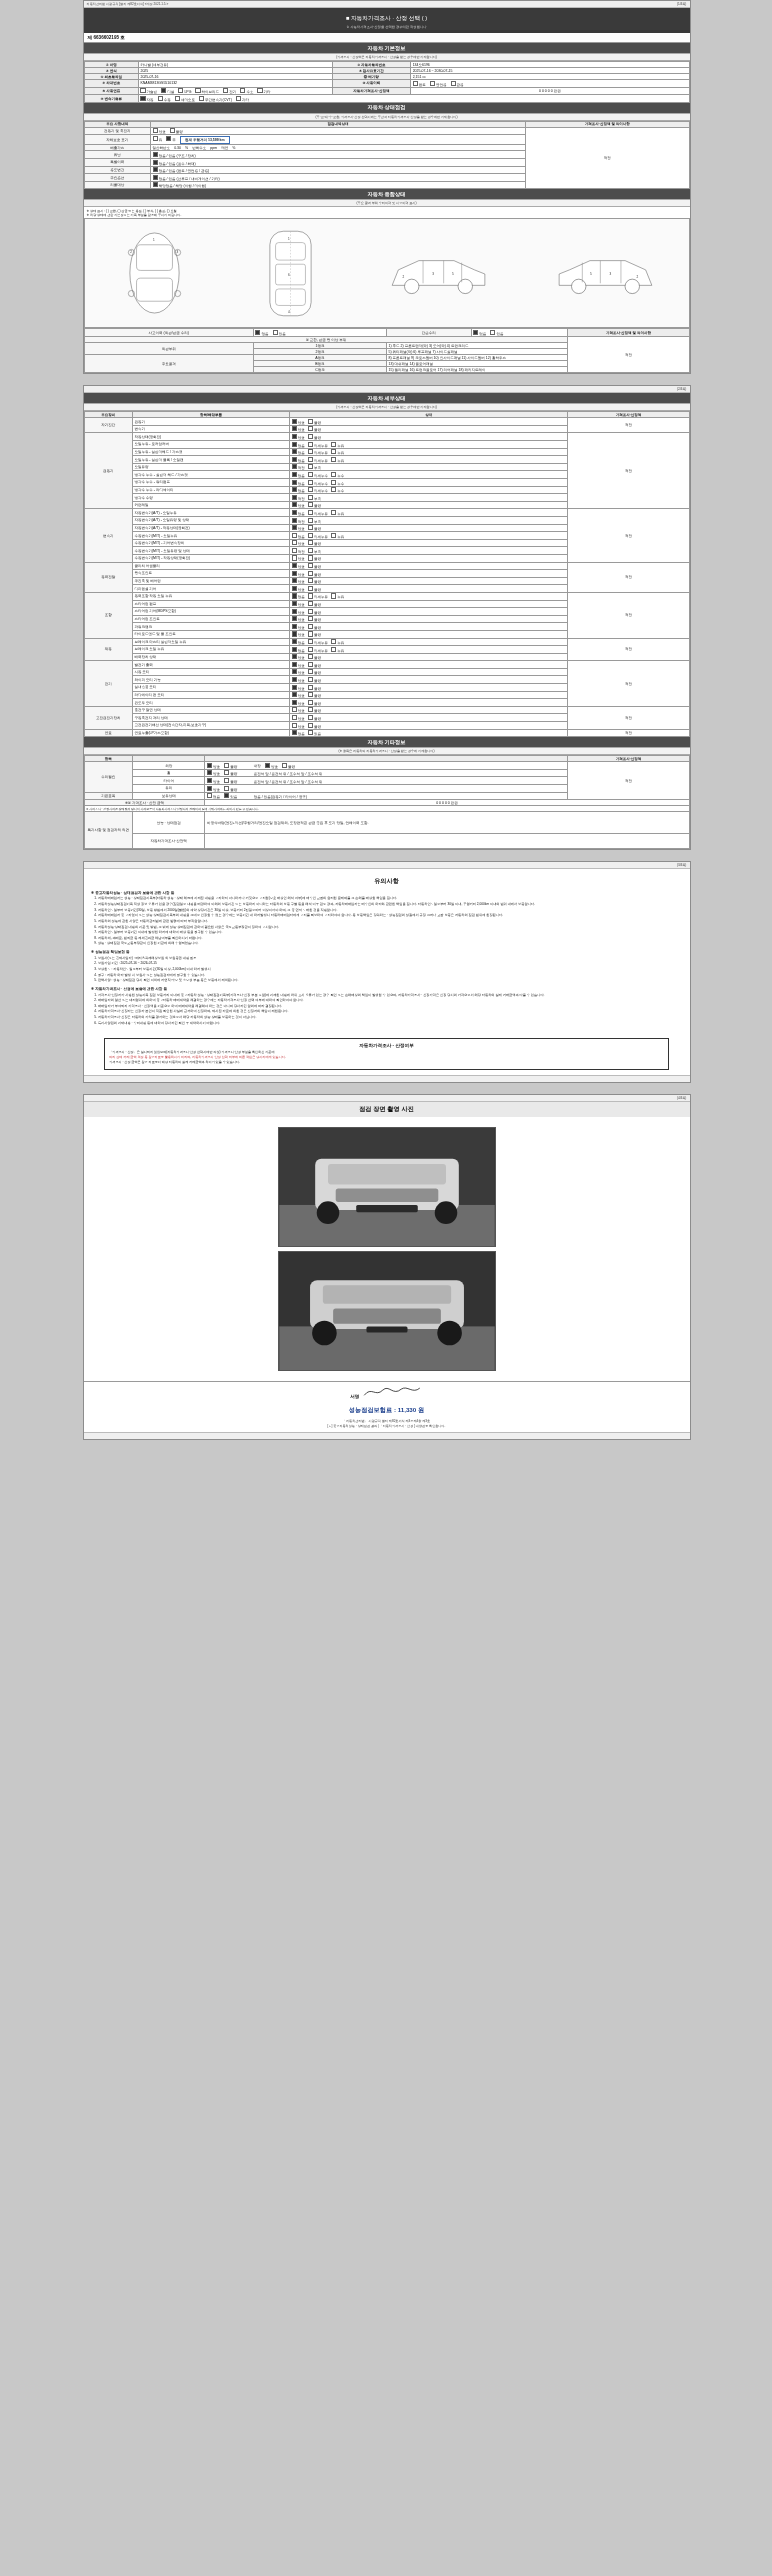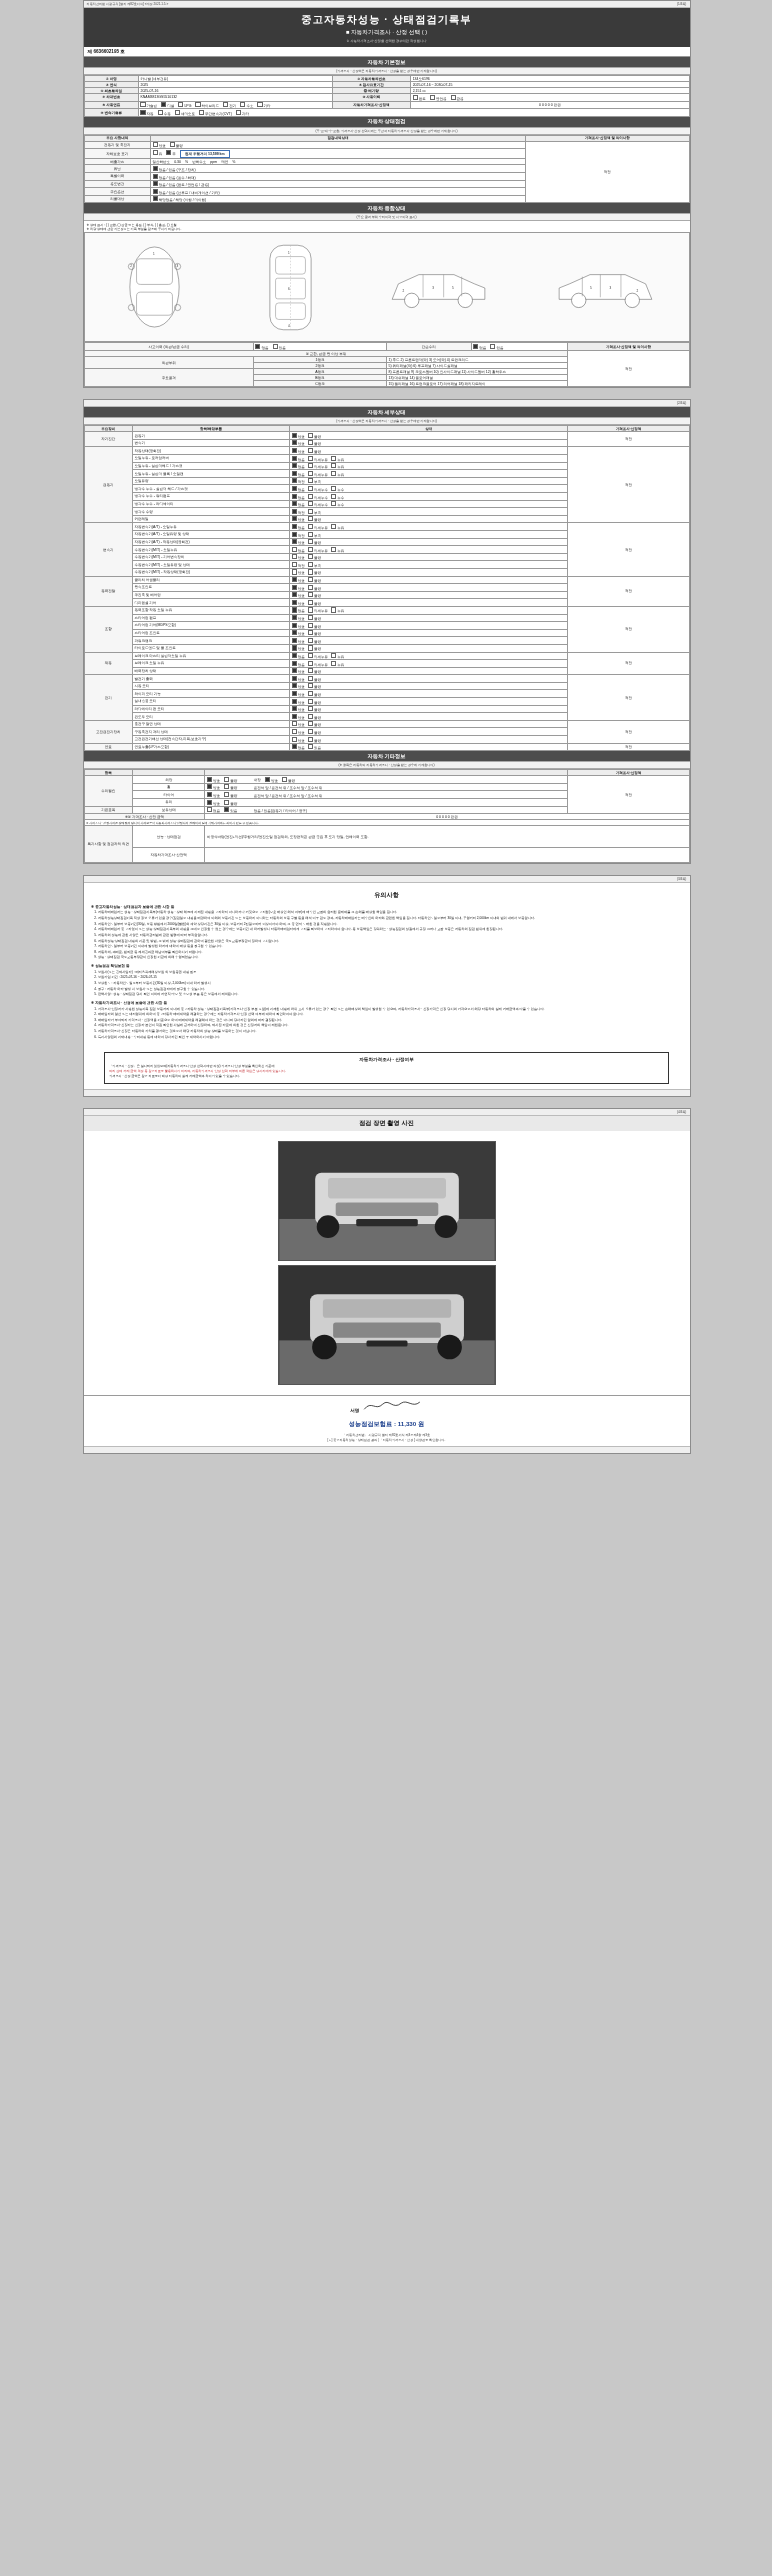--- a/index.html
+++ b/index.html
@@ -51,21 +51,20 @@
 
 <div class="page">
 
   <div class="sheet">
     <div class="sheet-top">
       <span>자동차관리법 시행규칙 [별지 제82호서식] &lt;개정 2021.1.5.&gt;</span>
       <span>(1/4쪽)</span>
     </div>
 
     <div class="titlebar">
-      <div class="t1">중고자동차성능 · 상태점검기록부</div>
       <div class="t2">■ 자동차가격조사 · 산정 선택 ( )</div>
       <div class="t3">※ 자동차가격조사·산정을 선택한 경우에만 작성합니다</div>
     </div>
 
     <div class="numline">
       <span>제</span>
       <span>6636602195</span>
       <span>호</span>
     </div>
 

